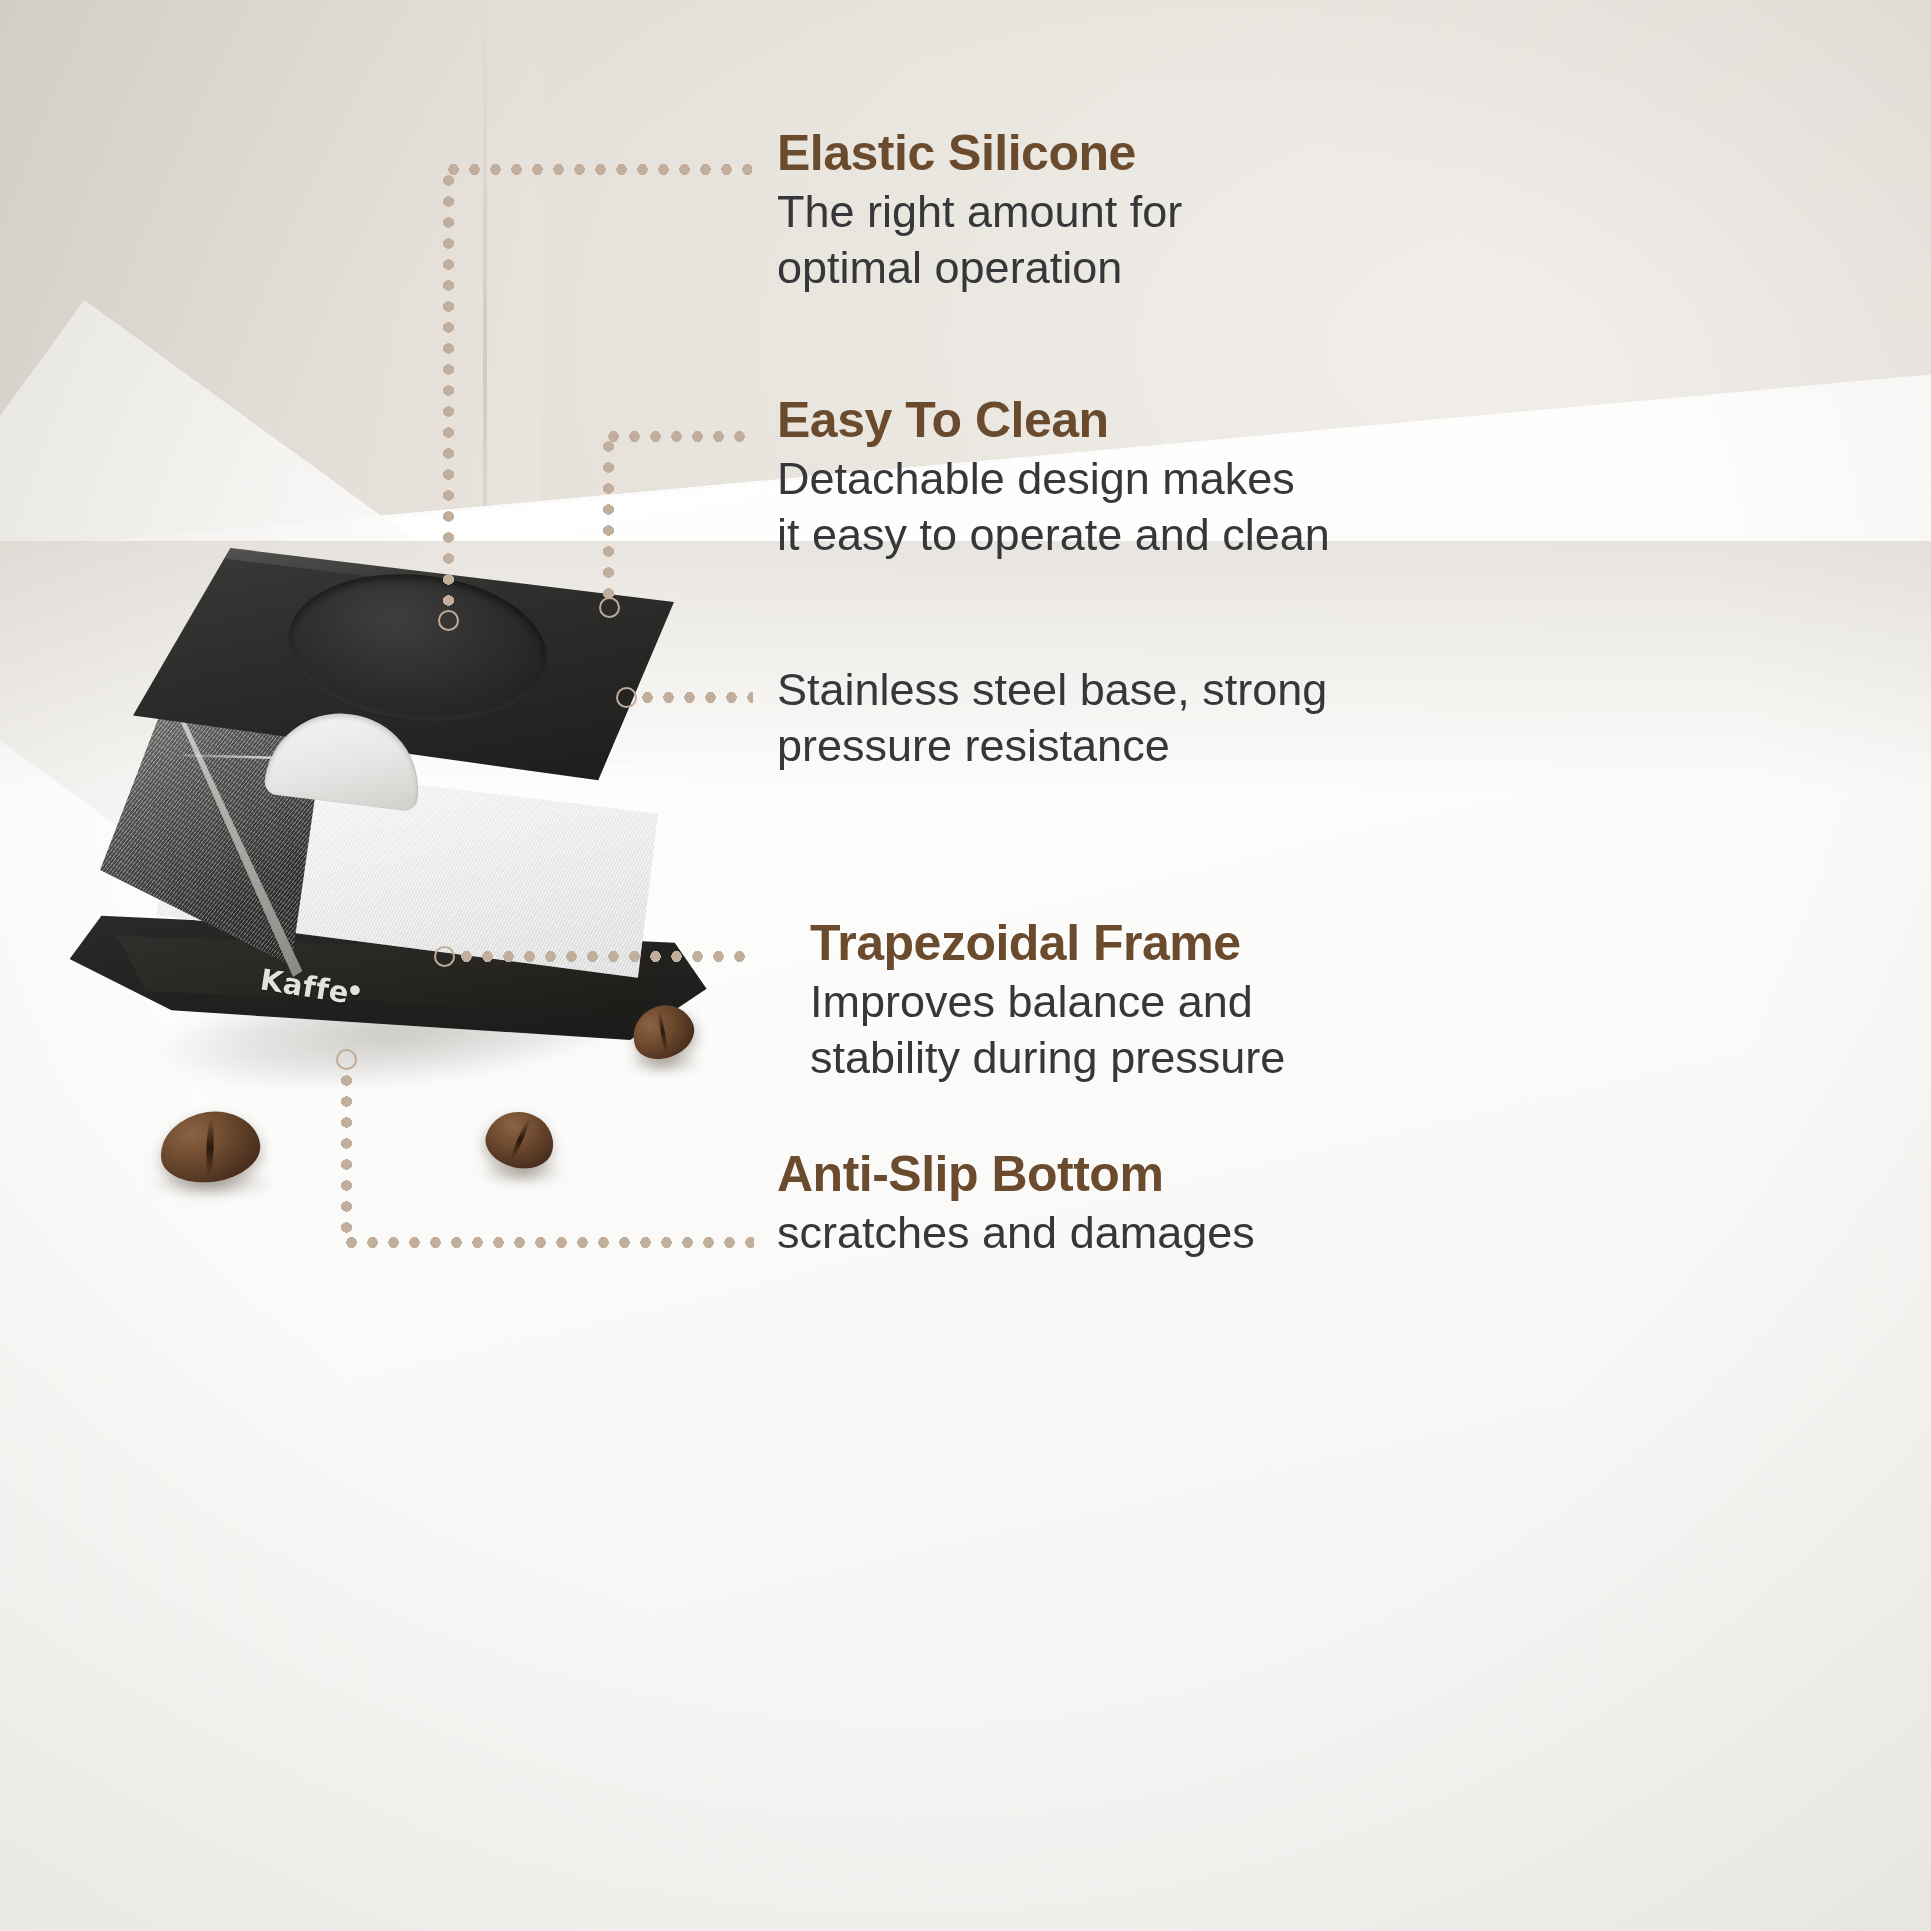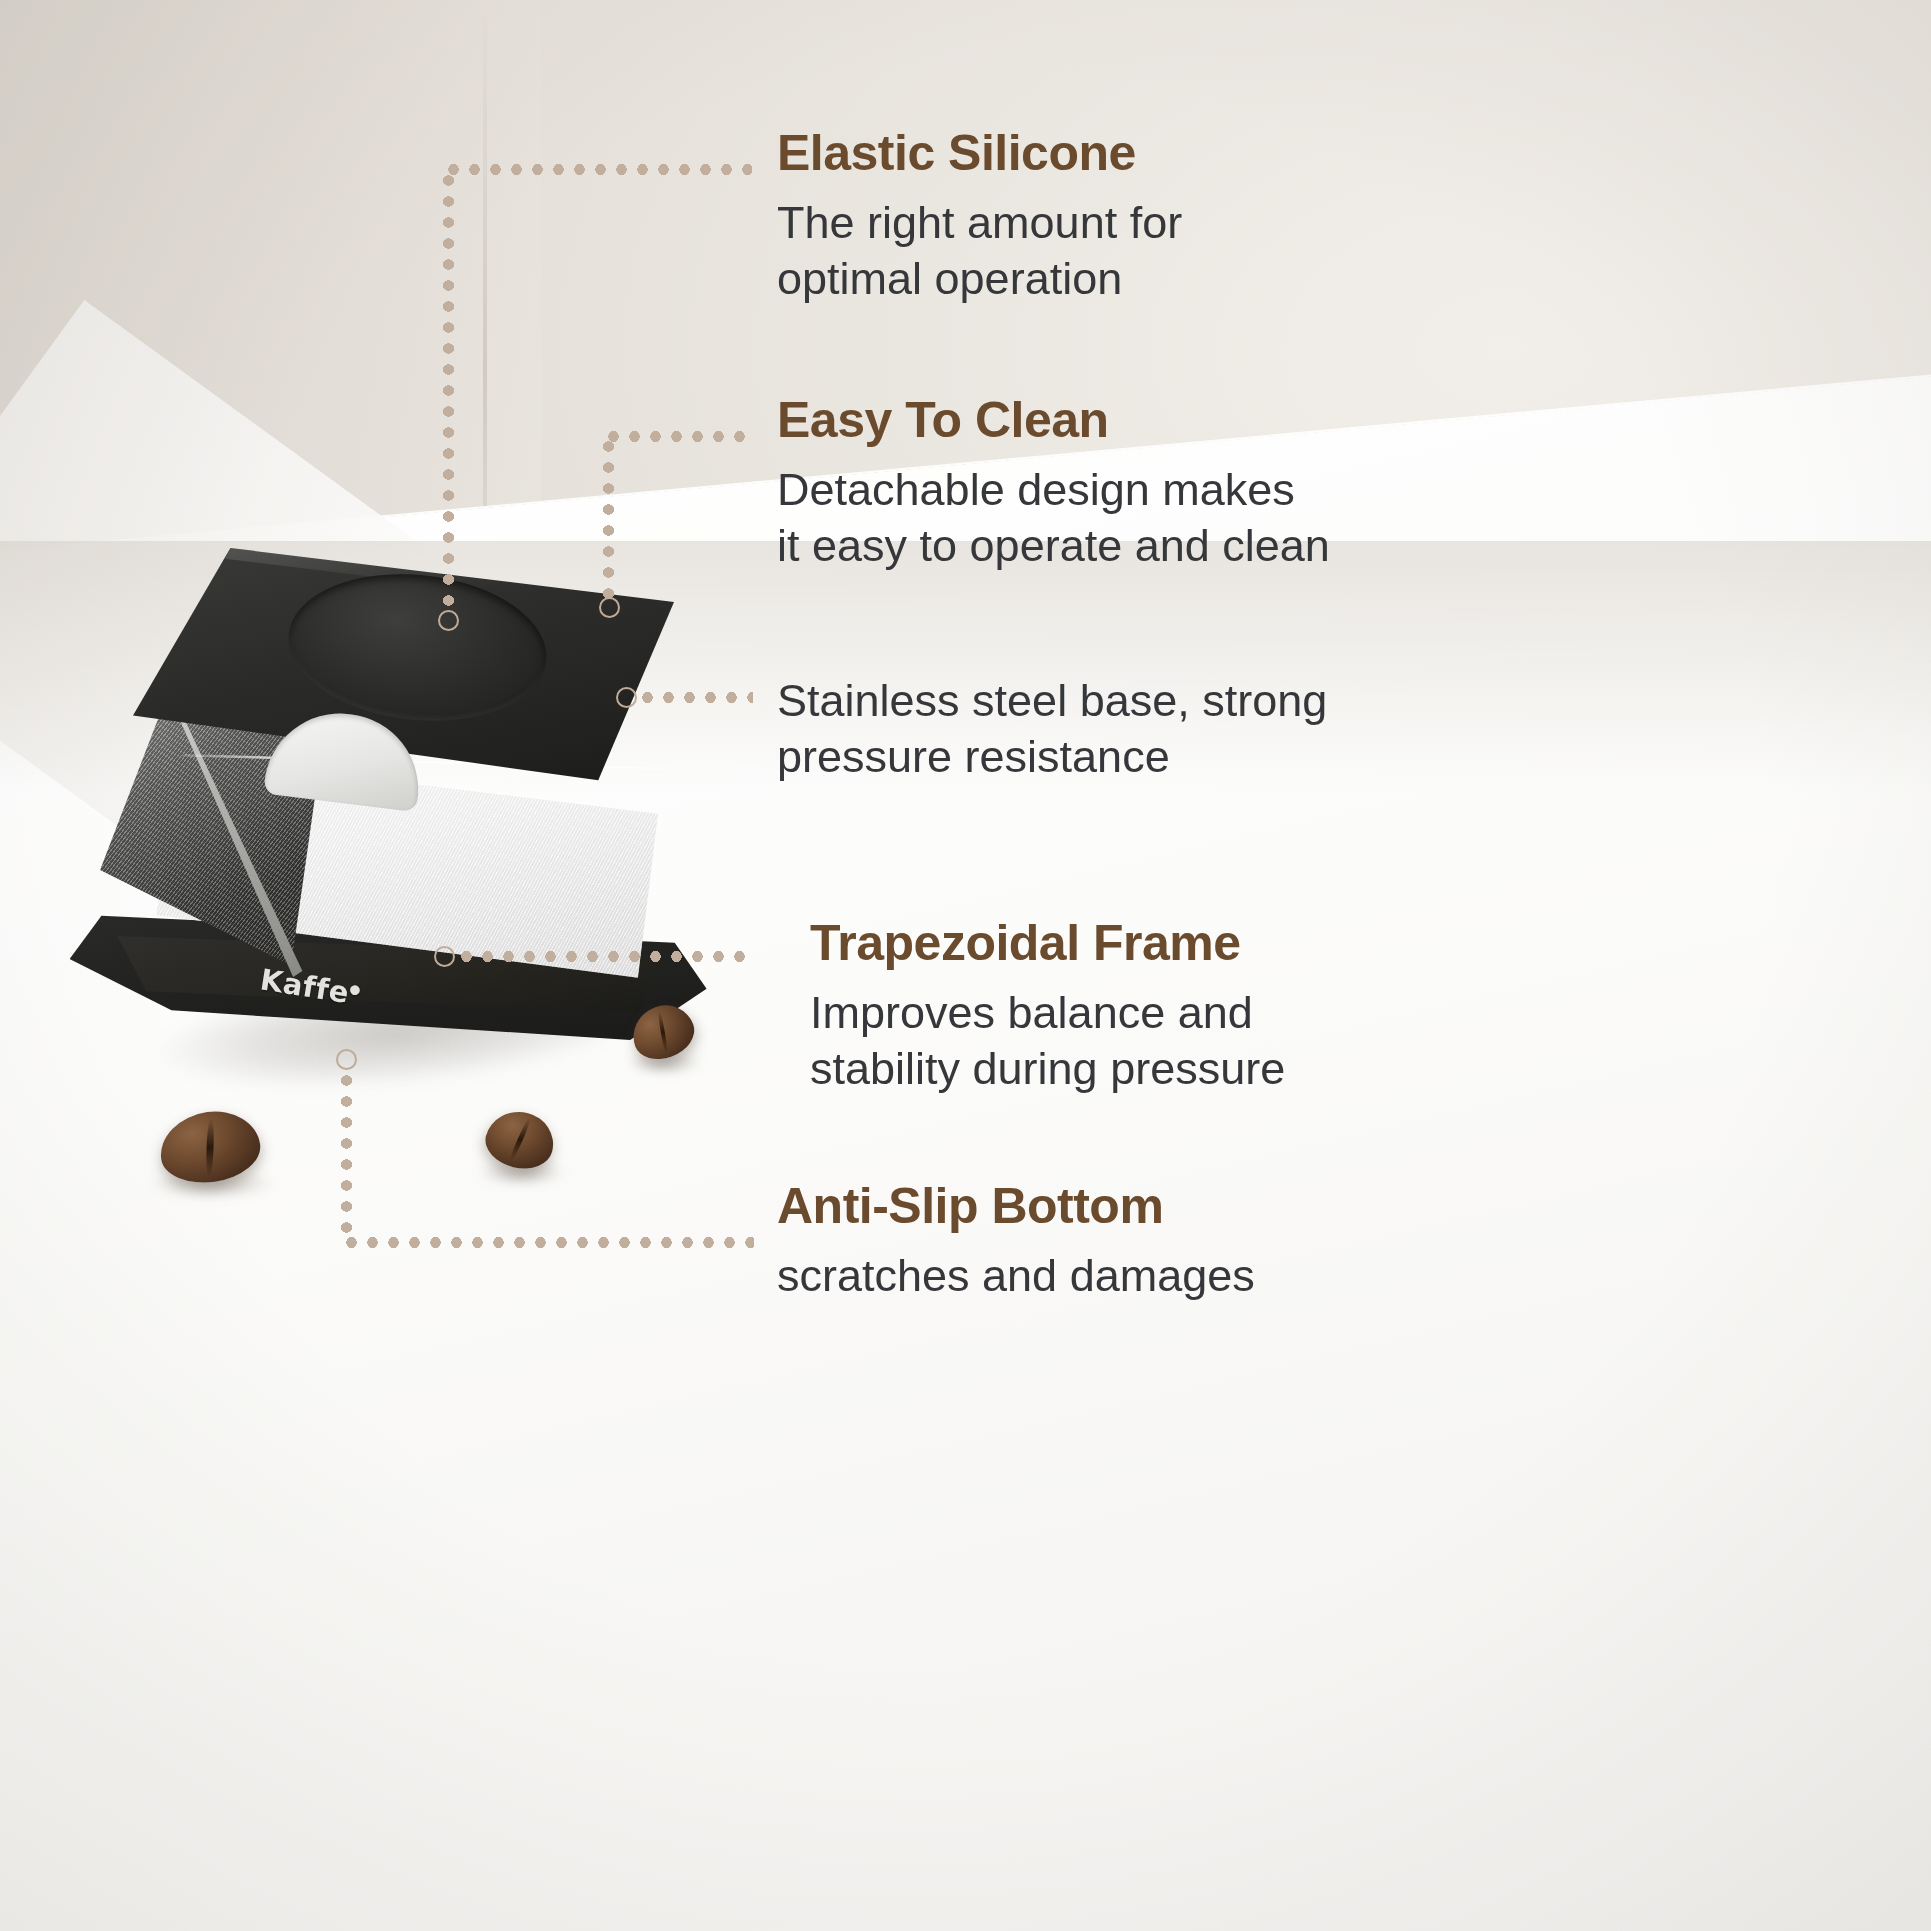--- a/index.html
+++ b/index.html
@@ -184,21 +184,21 @@
     font-weight:700;
     font-size:50px;
     line-height:1.04;
     letter-spacing:-0.5px;
     white-space:nowrap;
   }
   .f-desc {
     color:#36373A;
     font-size:45px;
     line-height:1.24;
-    margin-top:16px;
+    margin-top:5px;
     font-weight:400;
   }
   .f-desc div { white-space:nowrap; }
 
   
   .lead-h {
     position:absolute; height:10.6px;
     background-image:radial-gradient(circle closest-side, #C2AE9C 100%, transparent 100%);
     background-size:21px 10.6px;
     background-repeat:repeat-x;
@@ -309,19 +309,19 @@
 </div>
 
 <div class="feature" style="left:810px; top:917px;">
   <div class="f-title">Trapezoidal Frame</div>
   <div class="f-desc">
     <div>Improves balance and</div>
     <div>stability during pressure</div>
   </div>
 </div>
 
-<div class="feature" style="left:777px; top:1180px;">
+<div class="feature" style="left:777px; top:1148px;">
   <div class="f-title">Anti-Slip Bottom</div>
   <div class="f-desc">
     <div>scratches and damages</div>
   </div>
 </div>
 
 
 </body></html>

